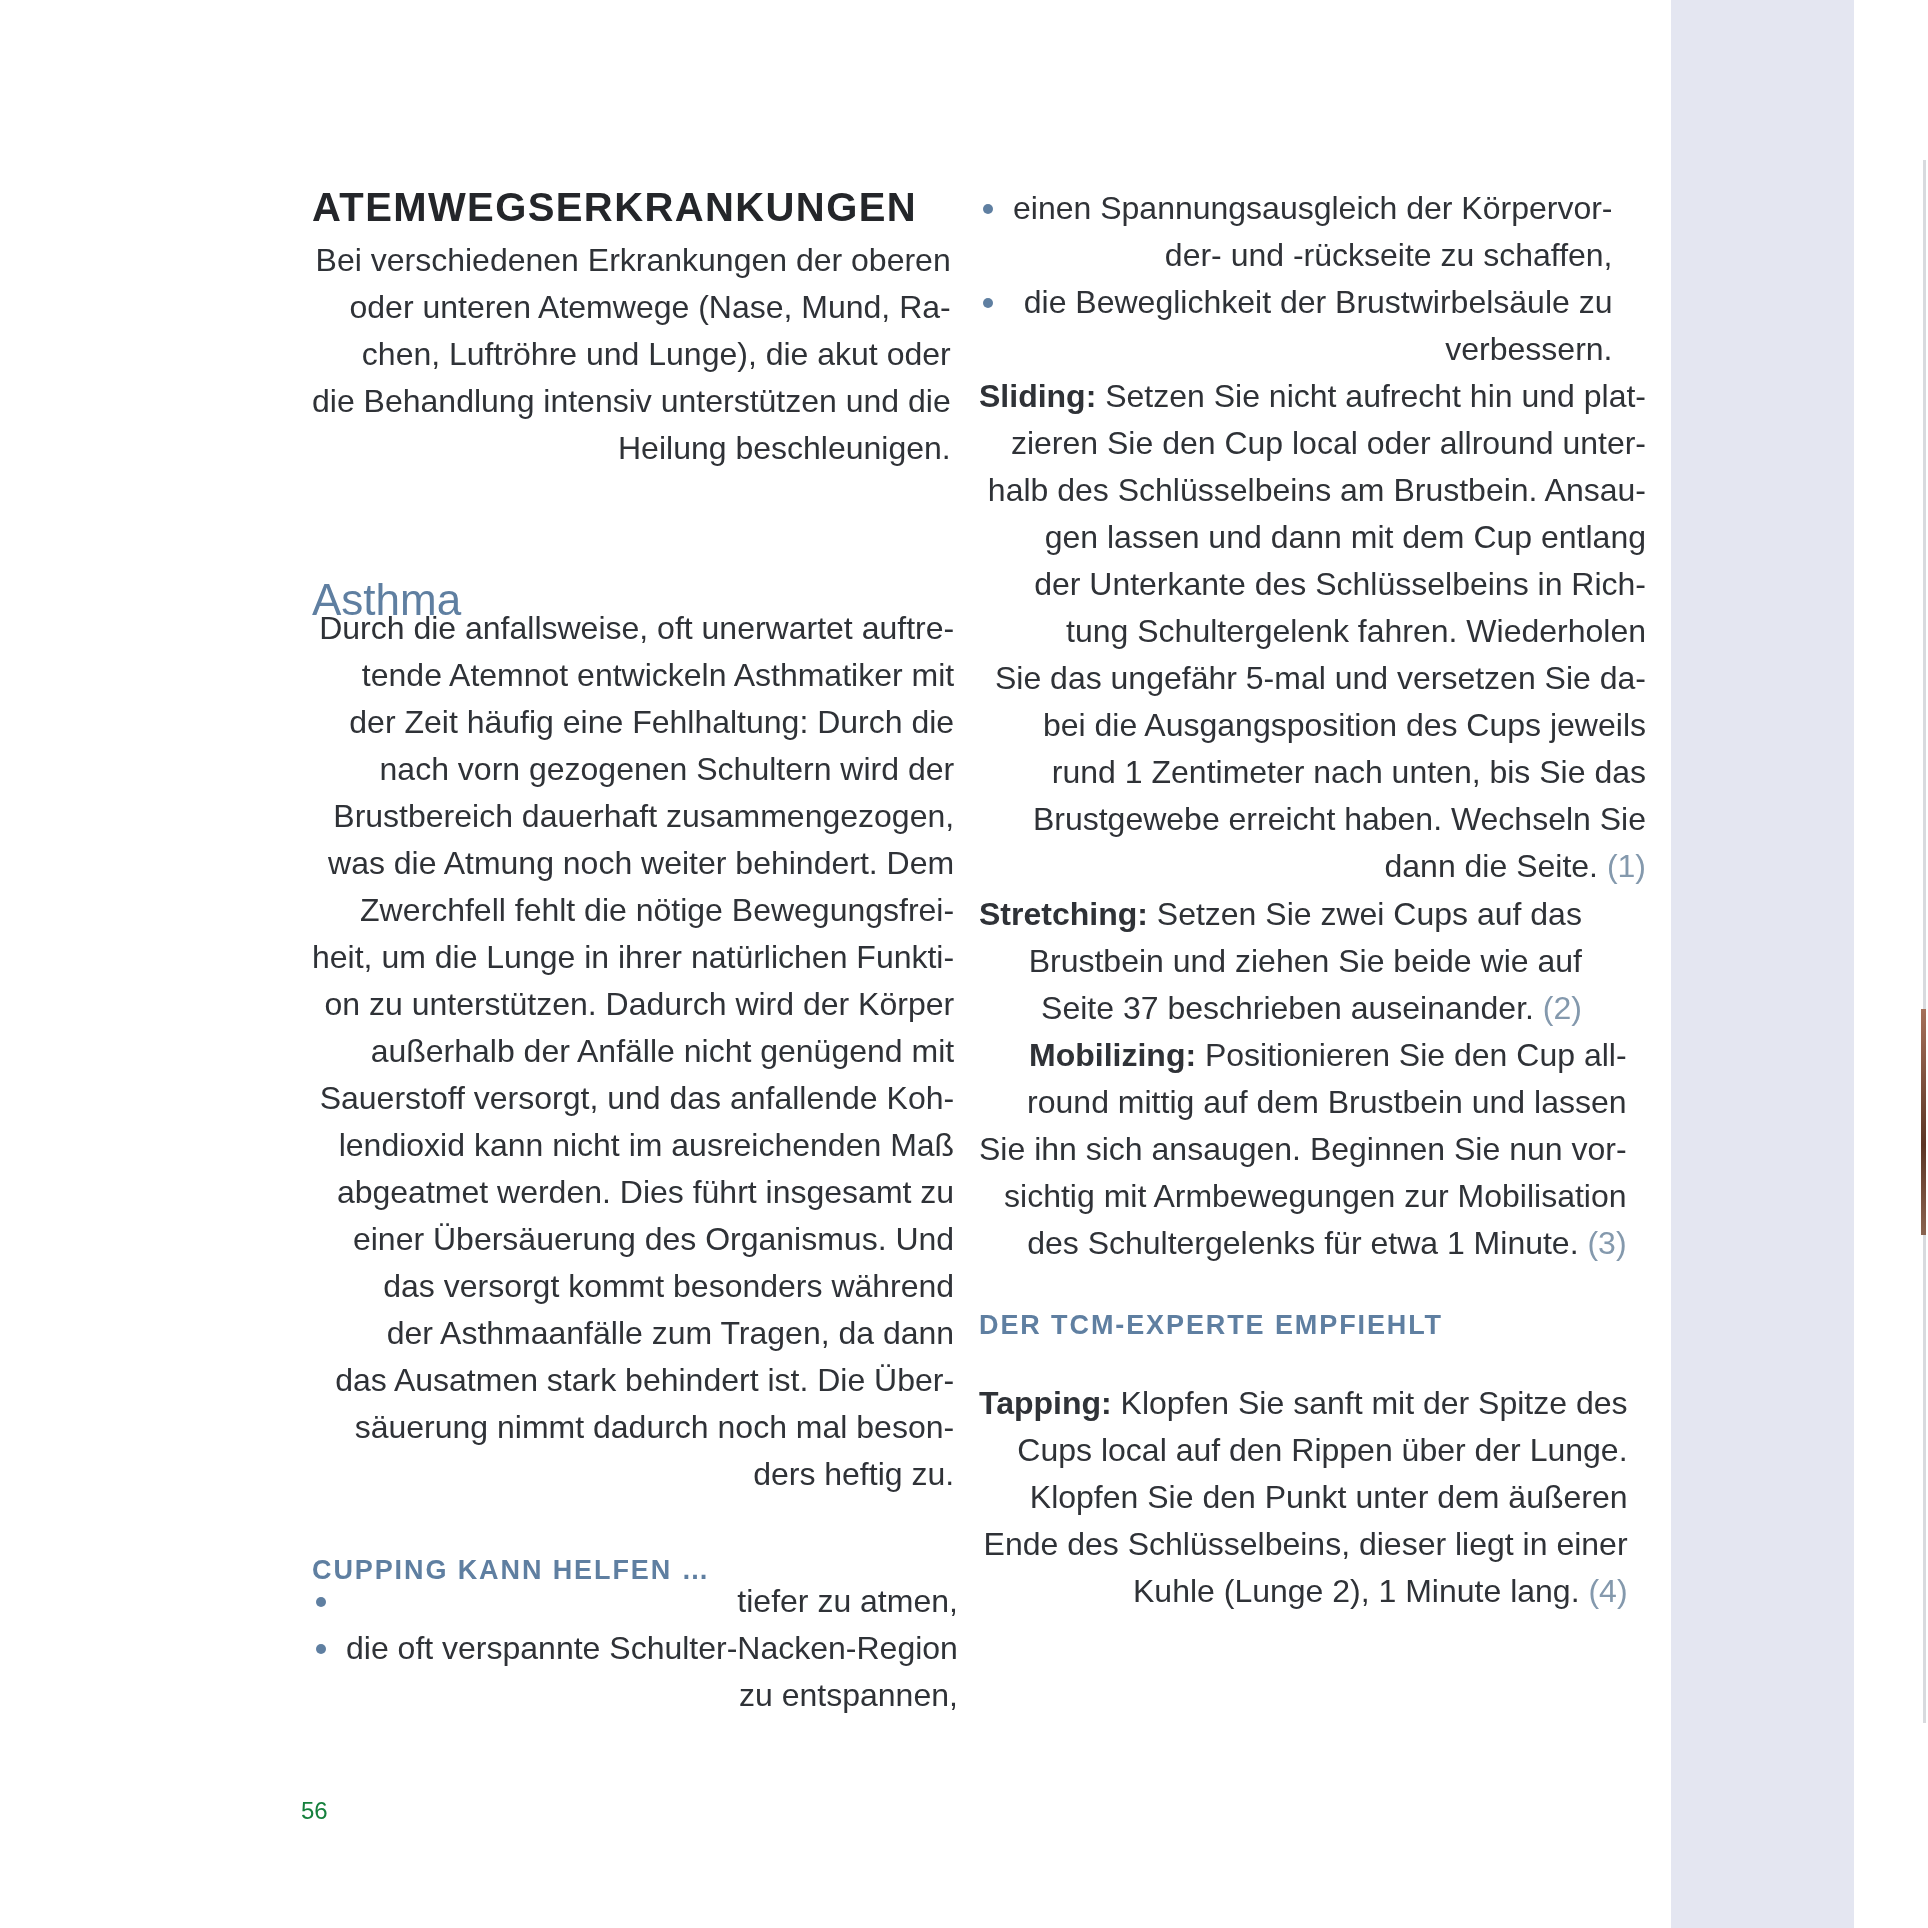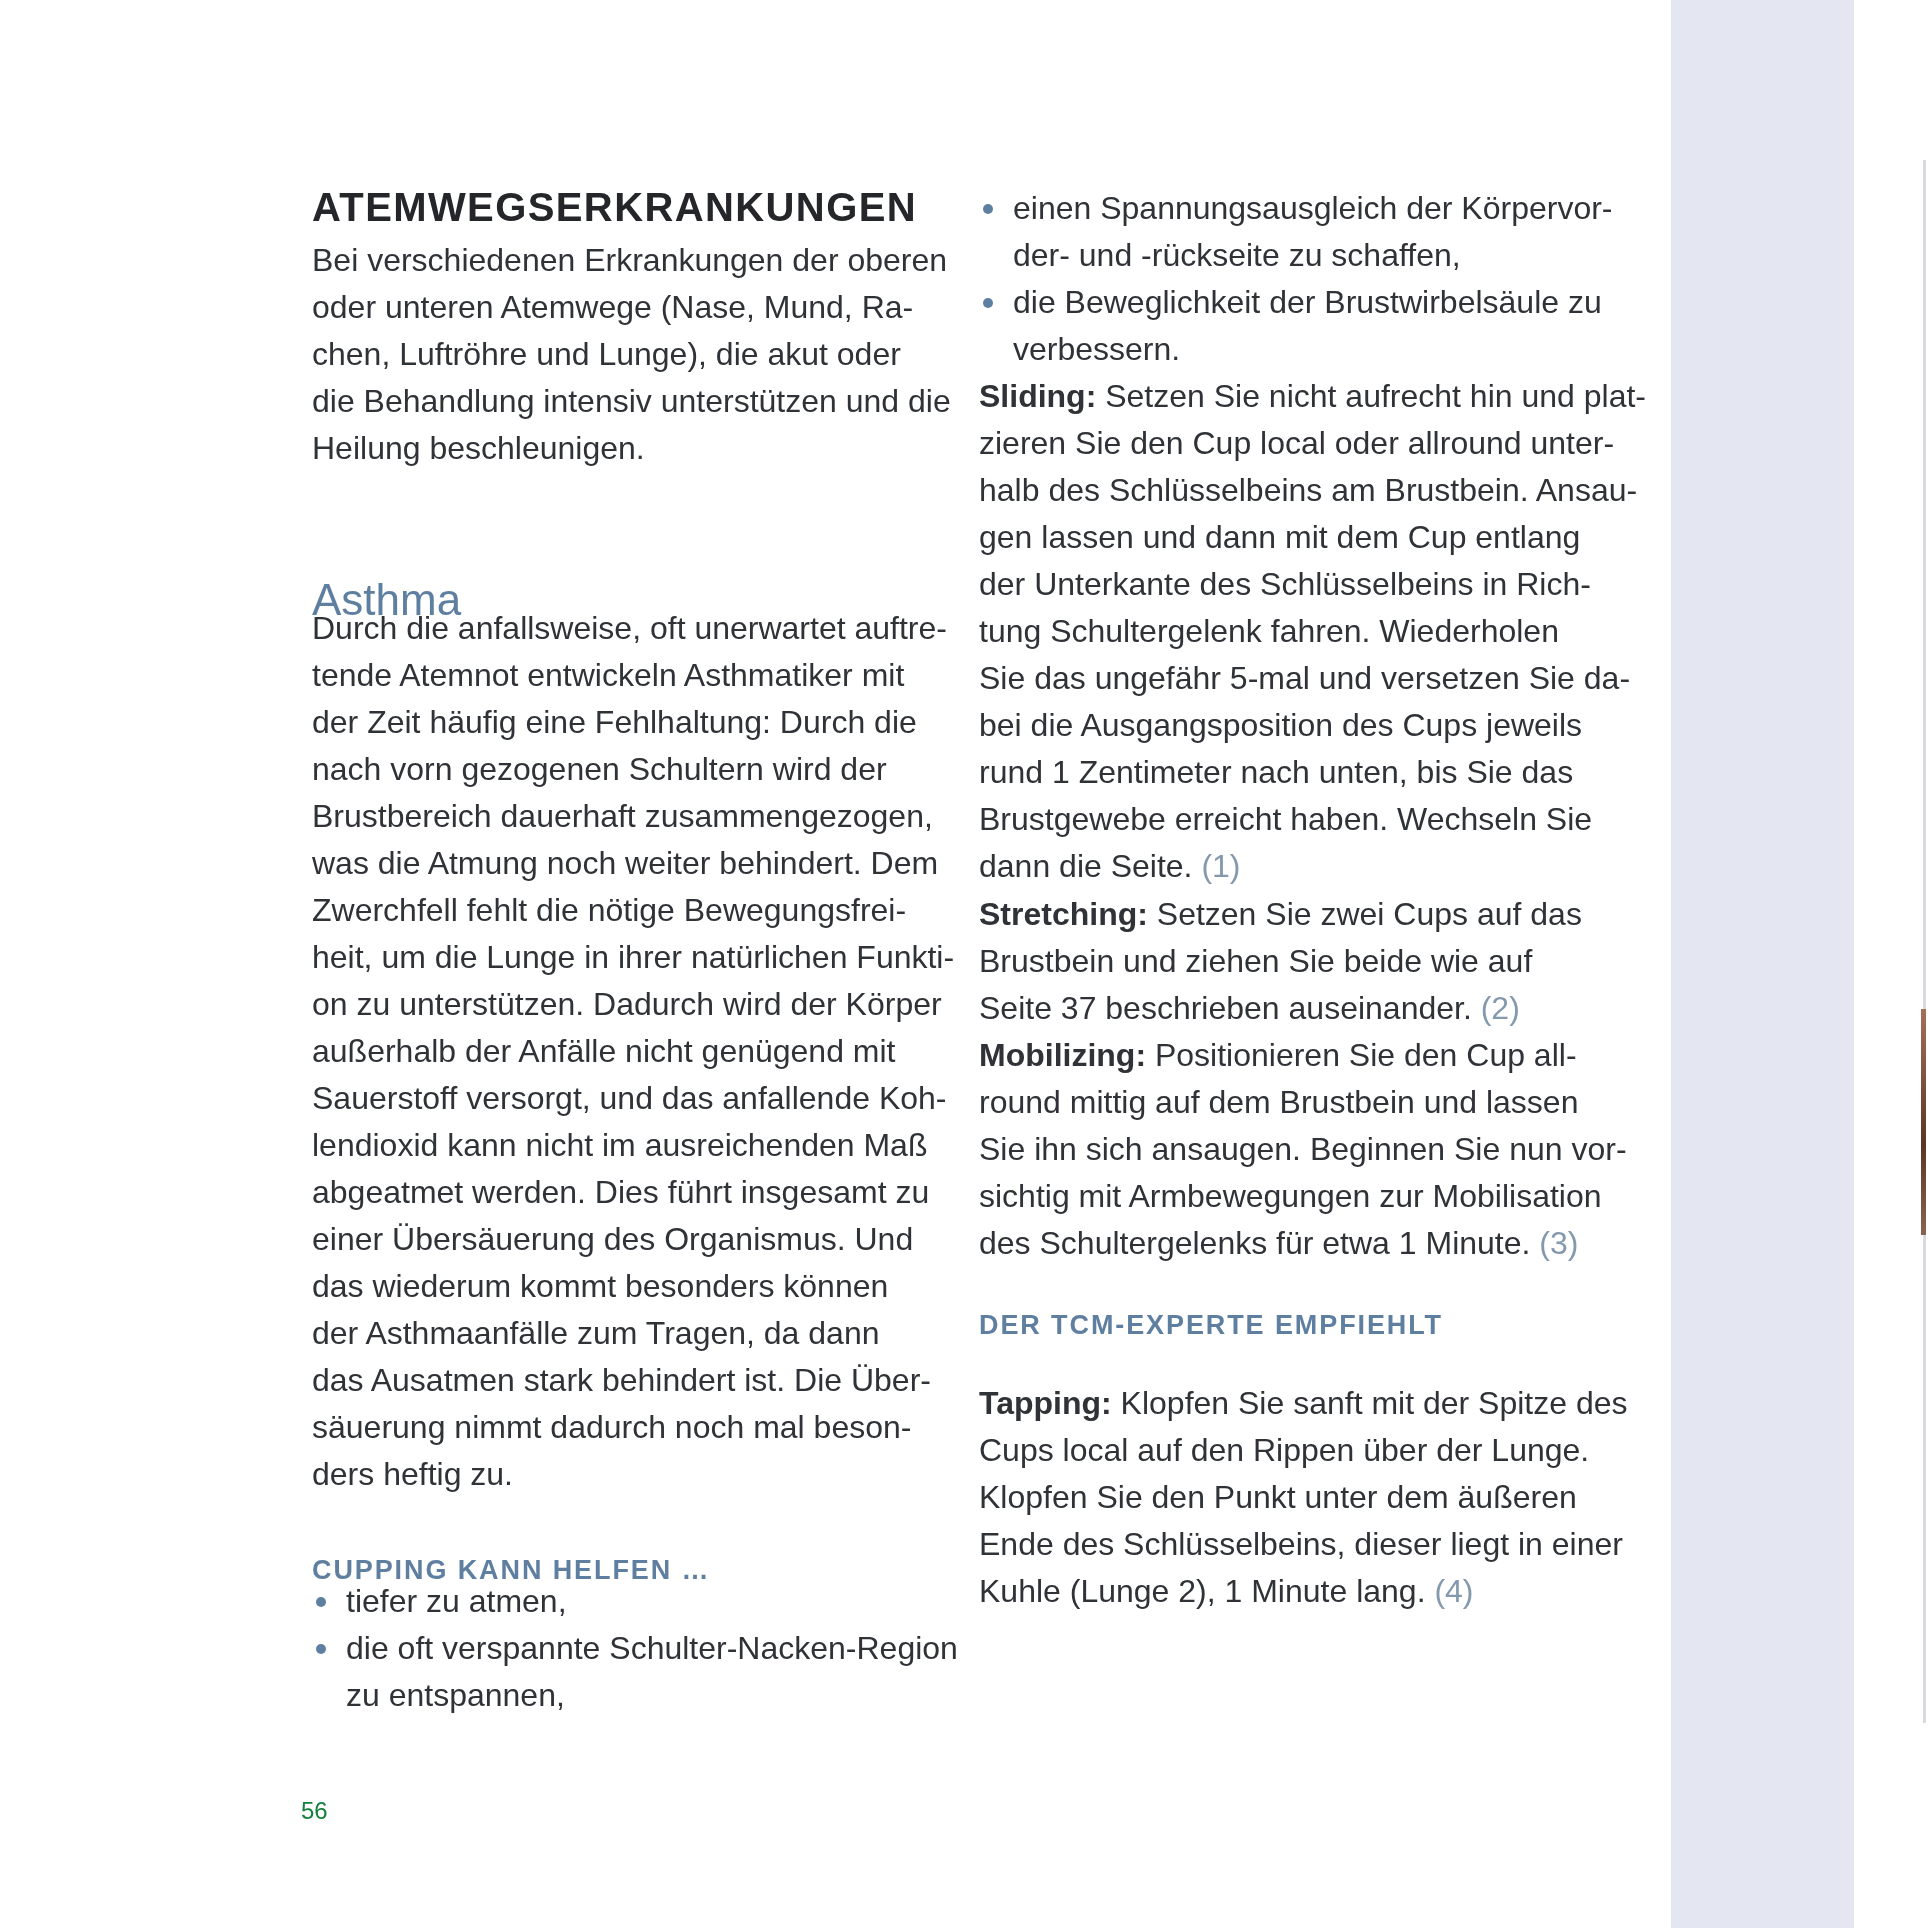--- a/index.html
+++ b/index.html
@@ -1,17 +1,17 @@
 <!DOCTYPE html>
 <html style="font-size:15px"><head>
 <meta charset="utf-8">
 <style>
   html,body{margin:0;padding:0;background:#ffffff;}
   .page{position:relative;width:1928px;height:1928px;background:#ffffff;overflow:hidden;
-        font-family:"Liberation Sans",sans-serif;color:#2f3237;}
+        font-family:"Liberation Sans",sans-serif;color:#2f3237;text-align:right;}
   .stripe{position:absolute;left:1671px;top:0;width:183px;height:1928px;background:#e4e6f1;}
   .edge-line{position:absolute;left:1923px;top:160px;width:2.8px;height:1563px;background:#d8dade;}
   .edge-shadow{position:absolute;left:1921px;top:1009px;width:4.7px;height:226px;
         background:linear-gradient(#a5705a,#5c3525 60%,#8a6450);}
   .col{position:absolute;top:0;height:1928px;}
   .col-left{left:312px;width:623px;}
   .col-right{left:979px;width:629px;}
   .block{position:absolute;left:0;}
   .h1{font-size:40px;font-weight:700;letter-spacing:1.4px;color:#24262a;line-height:41px;white-space:nowrap;}
   .h2{font-size:44px;font-weight:400;color:#5f7fa1;line-height:41px;white-space:nowrap;}
@@ -69,21 +69,21 @@
         <div class="t-line"><span>Brustbereich dauerhaft zusammengezogen,</span></div>
         <div class="t-line"><span>was die Atmung noch weiter behindert. Dem</span></div>
         <div class="t-line"><span>Zwerchfell fehlt die nötige Bewegungsfrei-</span></div>
         <div class="t-line"><span>heit, um die Lunge in ihrer natürlichen Funkti-</span></div>
         <div class="t-line"><span>on zu unterstützen. Dadurch wird der Körper</span></div>
         <div class="t-line"><span>außerhalb der Anfälle nicht genügend mit</span></div>
         <div class="t-line"><span>Sauerstoff versorgt, und das anfallende Koh-</span></div>
         <div class="t-line"><span>lendioxid kann nicht im ausreichenden Maß</span></div>
         <div class="t-line"><span>abgeatmet werden. Dies führt insgesamt zu</span></div>
         <div class="t-line"><span>einer Übersäuerung des Organismus. Und</span></div>
-        <div class="t-line"><span>das wiederum kommt besonders können</span></div>
+        <div class="t-line"><span>das versorgt kommt besonders während</span></div>
         <div class="t-line"><span>der Asthmaanfälle zum Tragen, da dann</span></div>
         <div class="t-line"><span>das Ausatmen stark behindert ist. Die Über-</span></div>
         <div class="t-line"><span>säuerung nimmt dadurch noch mal beson-</span></div>
         <div class="t-line"><span>ders heftig zu.</span></div>
       </div>
 
     <h3 class="block h3 pos-helps-h">CUPPING KANN HELFEN …</h3>
 
     <div class="block body pos-helps-b">
         <div class="bullet-row">

